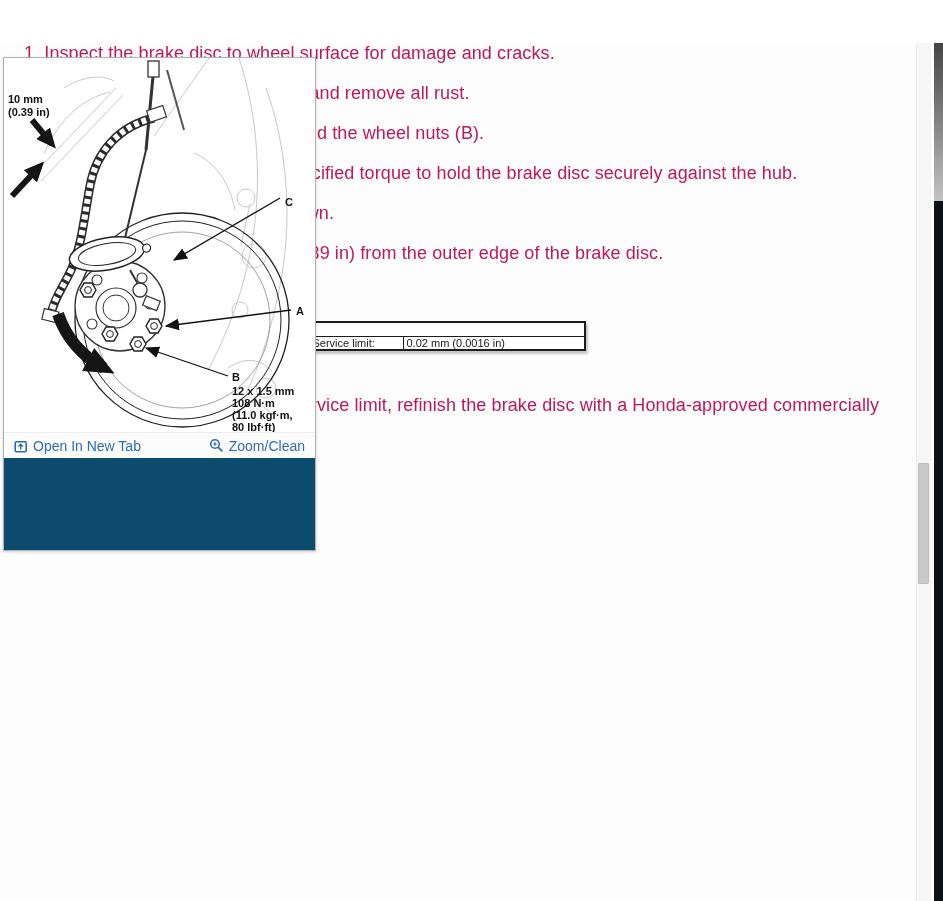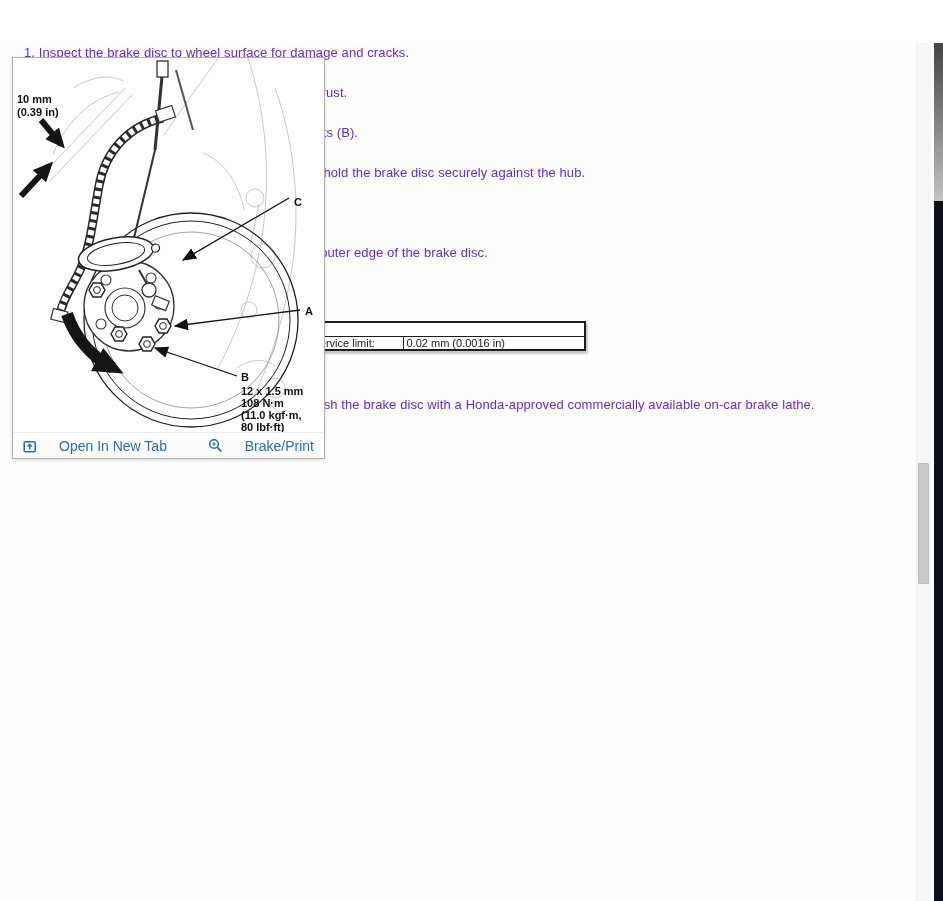--- a/index.html
+++ b/index.html
@@ -2,37 +2,37 @@
 <html><head>
 <meta charset="utf-8">
 <style>
   * { box-sizing: border-box; margin: 0; padding: 0; }
   html,body { width: 943px; height: 901px; overflow: hidden; }
   body { background:#ffffff; font-family:"Liberation Sans", sans-serif; }
   .page { position:relative; width:943px; height:901px; background:#fdfdfd; }
 
   
   .figure-panel {
-    position:absolute; left:12px; top:14px; width:313px; height:402px;
+    position:absolute; left:3px; top:14px; width:313px; height:494px;
     background:#0c4a6e; border:1px solid #b2b2b2;
     box-shadow:0 1px 3px rgba(0,0,0,0.18);
   }
   .diagram-wrap { width:311px; height:374px; overflow:hidden; background:#fff; }
   .figure-links {
     height:26px; display:flex; align-items:center; justify-content:space-between;
     padding:0 10px; border-top:1px solid #ececec; background:#fcfcfc;
   }
-  .fig-link { display:flex; align-items:center; gap:22px; color:#2b6cb3;
+  .fig-link { display:flex; align-items:center; gap:5px; color:#2b6cb3;
     font-size:14px; text-decoration:none; cursor:pointer; }
   .fig-link svg { display:block; }
 
   
   .steps { margin:43px 0 0 24px; }
   .steps p, .step7 {
-    font-size:13px; line-height:20px; color:#6d28d9; letter-spacing:0.1px;
+    font-size:18px; line-height:20px; color:#be185d; letter-spacing:0.1px;
   }
   .steps p { margin:0 0 20px 0; }
 
   
   table.spec-table {
     margin:58px 0 0 22px; width:564px; border-collapse:collapse;
     border:2px solid #1c1c1c; table-layout:fixed;
     box-shadow:2px 3px 2px rgba(100,100,100,0.35);
     background:#fff;
   }
@@ -176,21 +176,21 @@
           <path d="M6.7 10.5 V5.6 M4.5 7.5 L6.7 5.3 L8.9 7.5" fill="none" stroke="#2b6cb3" stroke-width="1.4"></path>
         </svg>
         <span>Open In New Tab</span>
       </a>
       <a class="fig-link">
         <svg width="15" height="15" viewBox="0 0 15 15">
           <circle cx="6" cy="6" r="4.3" fill="none" stroke="#2b6cb3" stroke-width="1.6"></circle>
           <line x1="9.3" y1="9.3" x2="13.4" y2="13.4" stroke="#2b6cb3" stroke-width="1.8"></line>
           <path d="M6 4.2 V7.8 M4.2 6 H7.8" stroke="#2b6cb3" stroke-width="1.2"></path>
         </svg>
-        <span>Brake/Print</span>
+        <span>Zoom/Clean</span>
       </a>
     </div>
   </div>
 
   <div class="steps">
     <p>1. Inspect the brake disc to wheel surface for damage and cracks.</p>
     <p>2. Clean the brake disc thoroughly, and remove all rust.</p>
     <p>3. Install suitable flat washers (A) and the wheel nuts (B).</p>
     <p>4. Tighten the wheel nuts to the specified torque to hold the brake disc securely against the hub.</p>
     <p>5. Set up the dial gauge (C) as shown.</p>

